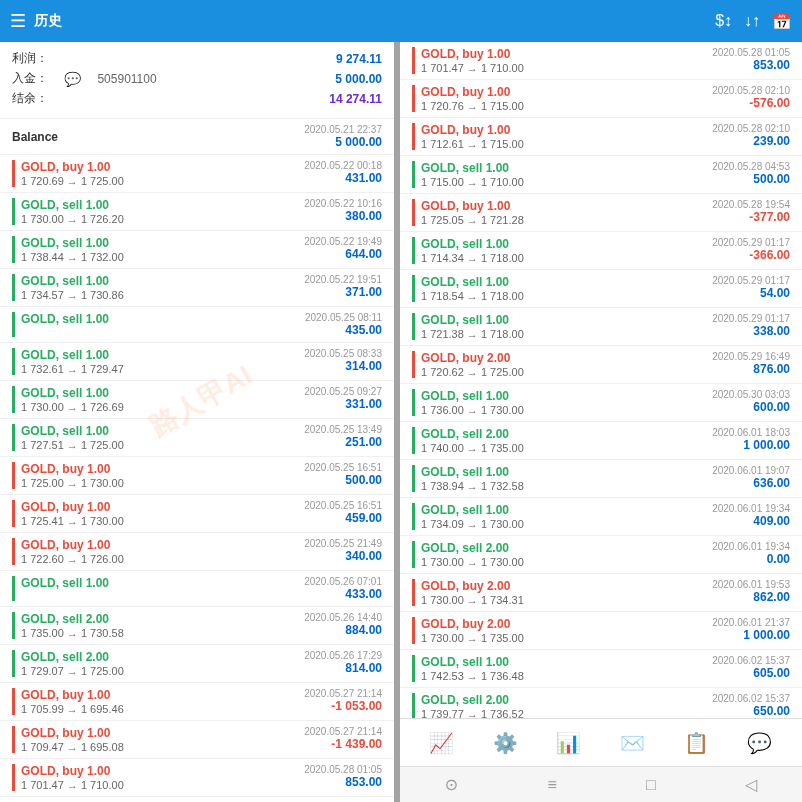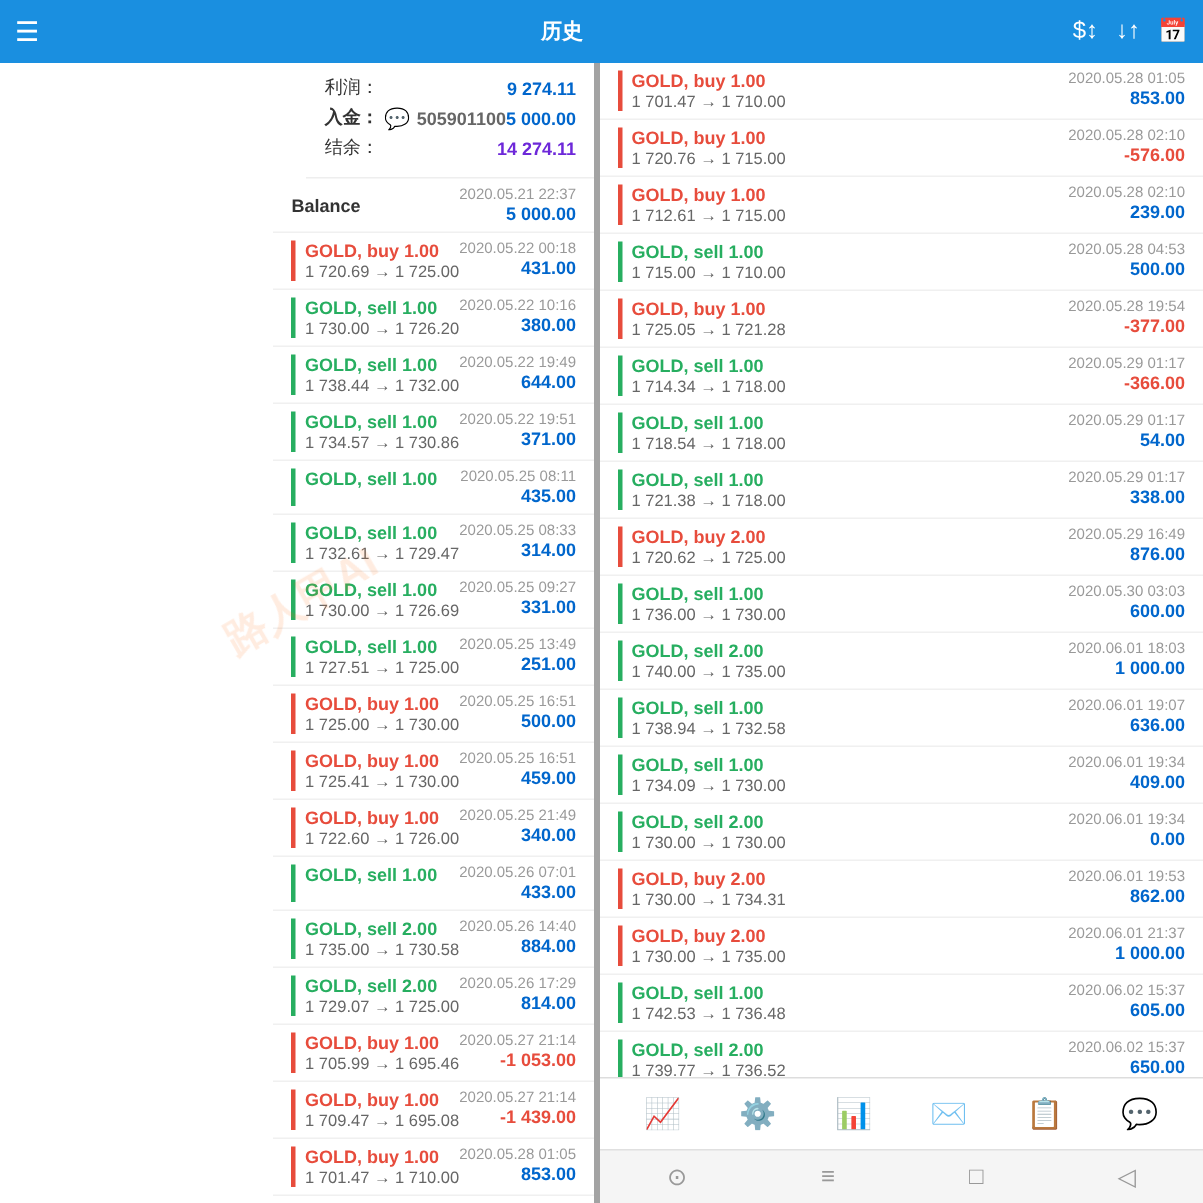--- a/index.html
+++ b/index.html
@@ -32,21 +32,20 @@
     }
     .header-menu-icon {
       font-size: 18px;
       margin-right: 8px;
       cursor: pointer;
     }
     .header-title {
       font-size: 14px;
       font-weight: bold;
       flex: 1;
-      text-align: center;
     }
     .header-icons {
       display: flex;
       gap: 12px;
       align-items: center;
     }
     .header-icon {
       color: white;
       font-size: 16px;
       cursor: pointer;
@@ -57,23 +56,22 @@
       display: flex;
       flex: 1;
       overflow: hidden;
     }
 
     
     .left-panel {
       width: 400px;
       display: flex;
       flex-direction: column;
-      border-right: 4px solid #a3a3a3;
+      border-right: 6px solid #a3a3a3;
       overflow: hidden;
-      align-items: flex-end;
     }
 
     
     .summary {
       padding: 8px 12px;
       border-bottom: 1px solid #eee;
       background: #fff;
     }
     .summary-row {
       display: flex;
@@ -88,37 +86,35 @@
     .summary-value {
       font-size: 12px;
       font-weight: bold;
     }
     .summary-value.profit { color: #0066cc; }
     .summary-value.deposit { color: #0066cc; }
     .summary-value.balance { color: #6d28d9; }
     .wechat-area {
       display: flex;
       align-items: center;
-      gap: 4px;
-      font-weight: bold;
+      gap: 16px;
     }
     .wechat-icon {
       color: #07c160;
       font-size: 14px;
     }
     .wechat-num {
       color: #666;
       font-size: 12px;
     }
 
     
     .trade-list {
       overflow-y: auto;
       flex: 1;
-      margin-left: 10px;
     }
 
     .trade-item {
       padding: 5px 12px;
       border-bottom: 1px solid #f0f0f0;
       background: #fff;
     }
     .trade-info {
       flex: 1;
     }

